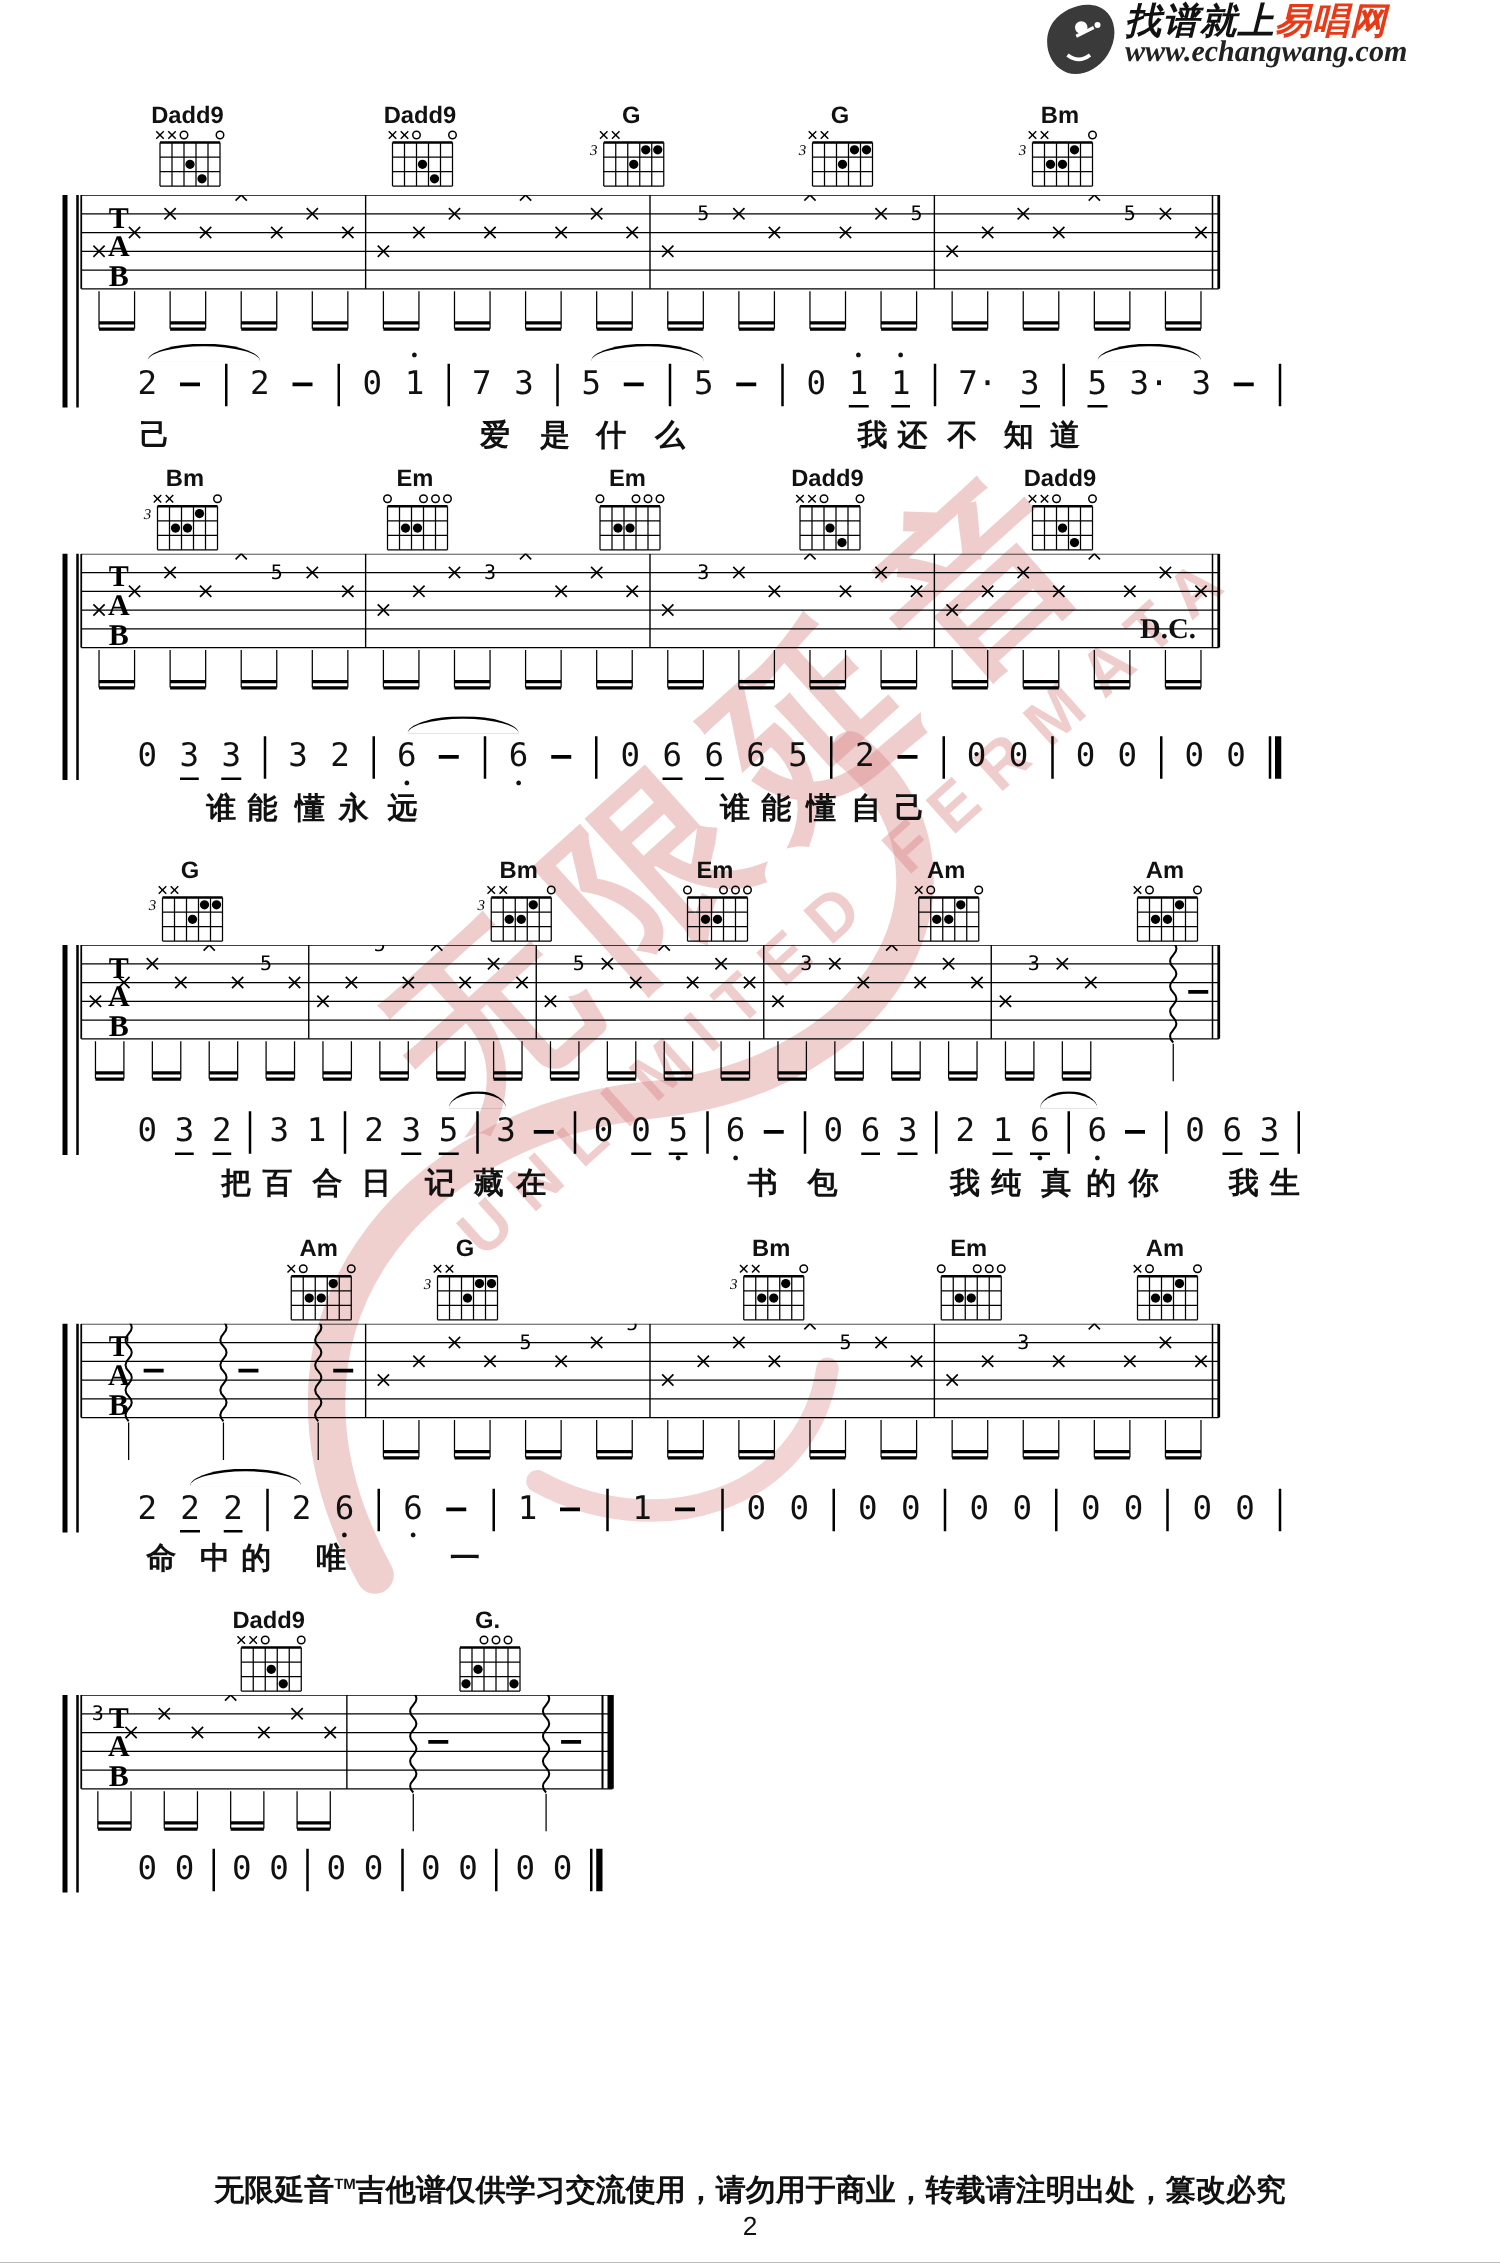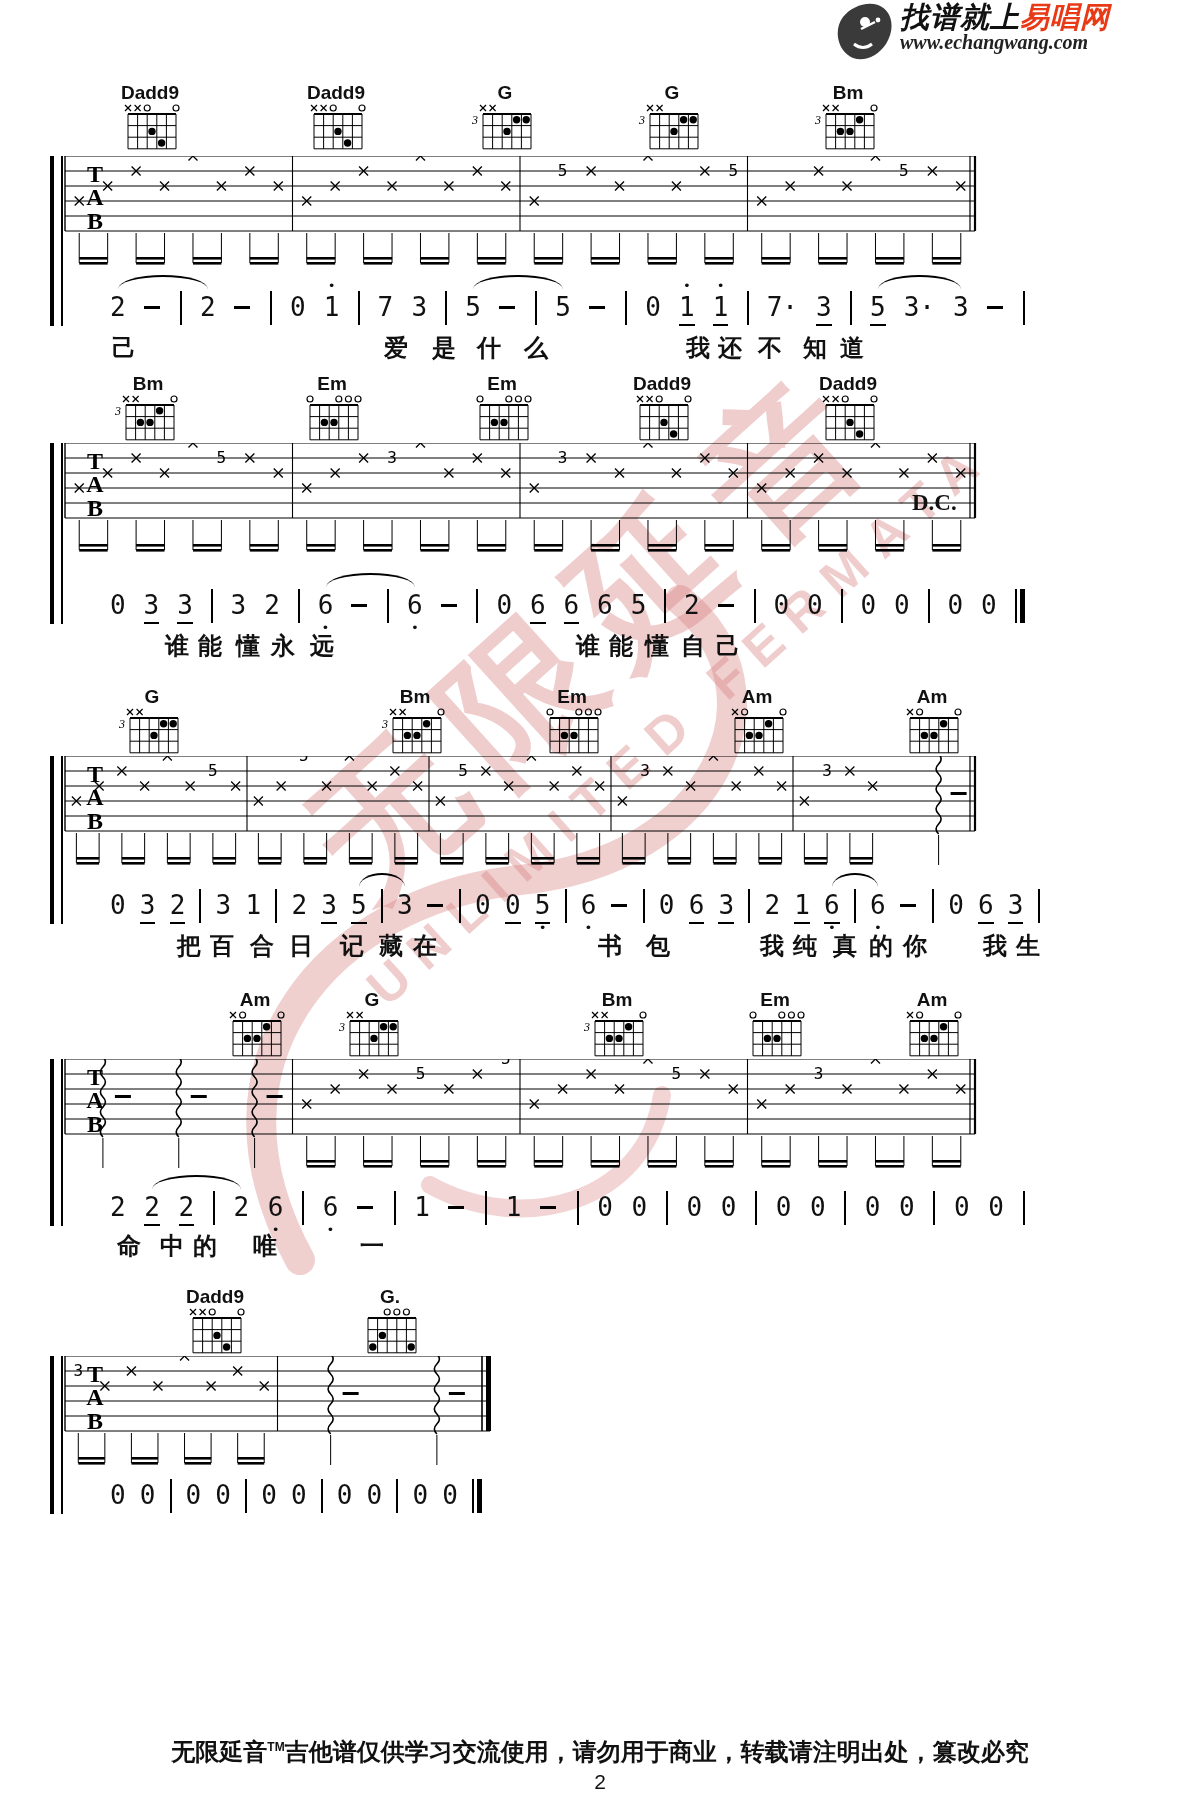--- a/index.html
+++ b/index.html
@@ -3,21 +3,21 @@
 <meta charset="utf-8">
 <style>
   html,body{margin:0;padding:0;background:#888;}
   .page{position:relative;width:1200px;height:1810px;background:#fff;overflow:hidden;
         font-family:"Liberation Sans",sans-serif;color:#111;}
   
   .logo{position:absolute;left:828px;top:2px;width:370px;height:58px;display:flex;align-items:flex-start;font-style:italic;}
   .logo-text{margin-left:6px;}
   .logo-title{font-size:29px;font-weight:bold;letter-spacing:1px;line-height:30px;white-space:nowrap;}
   .logo-title .red{color:#e83a17;}
-  .logo-url{font-family:"Liberation Serif",serif;font-weight:bold;font-size:20px;line-height:20px;color:#222;}
+  .logo-url{font-family:"Liberation Serif",serif;font-weight:bold;font-size:24px;line-height:20px;color:#222;text-align:right;}
   
   .wm{position:absolute;left:110px;top:540px;width:1020px;transform:rotate(-42deg);
       text-align:center;color:rgba(216,130,130,0.40);pointer-events:none;z-index:0;}
   .wm-cn{font-size:150px;font-weight:bold;letter-spacing:26px;line-height:160px;}
   .wm-en{font-size:52px;font-weight:bold;letter-spacing:16px;margin-top:14px;}
   .wm-swoosh{position:absolute;left:0;top:0;z-index:0;pointer-events:none;}
   
   .chord{position:absolute;transform:translateX(-50%);text-align:center;z-index:2;}
   .cname{font-size:19px;font-weight:bold;line-height:18px;white-space:nowrap;}
   

